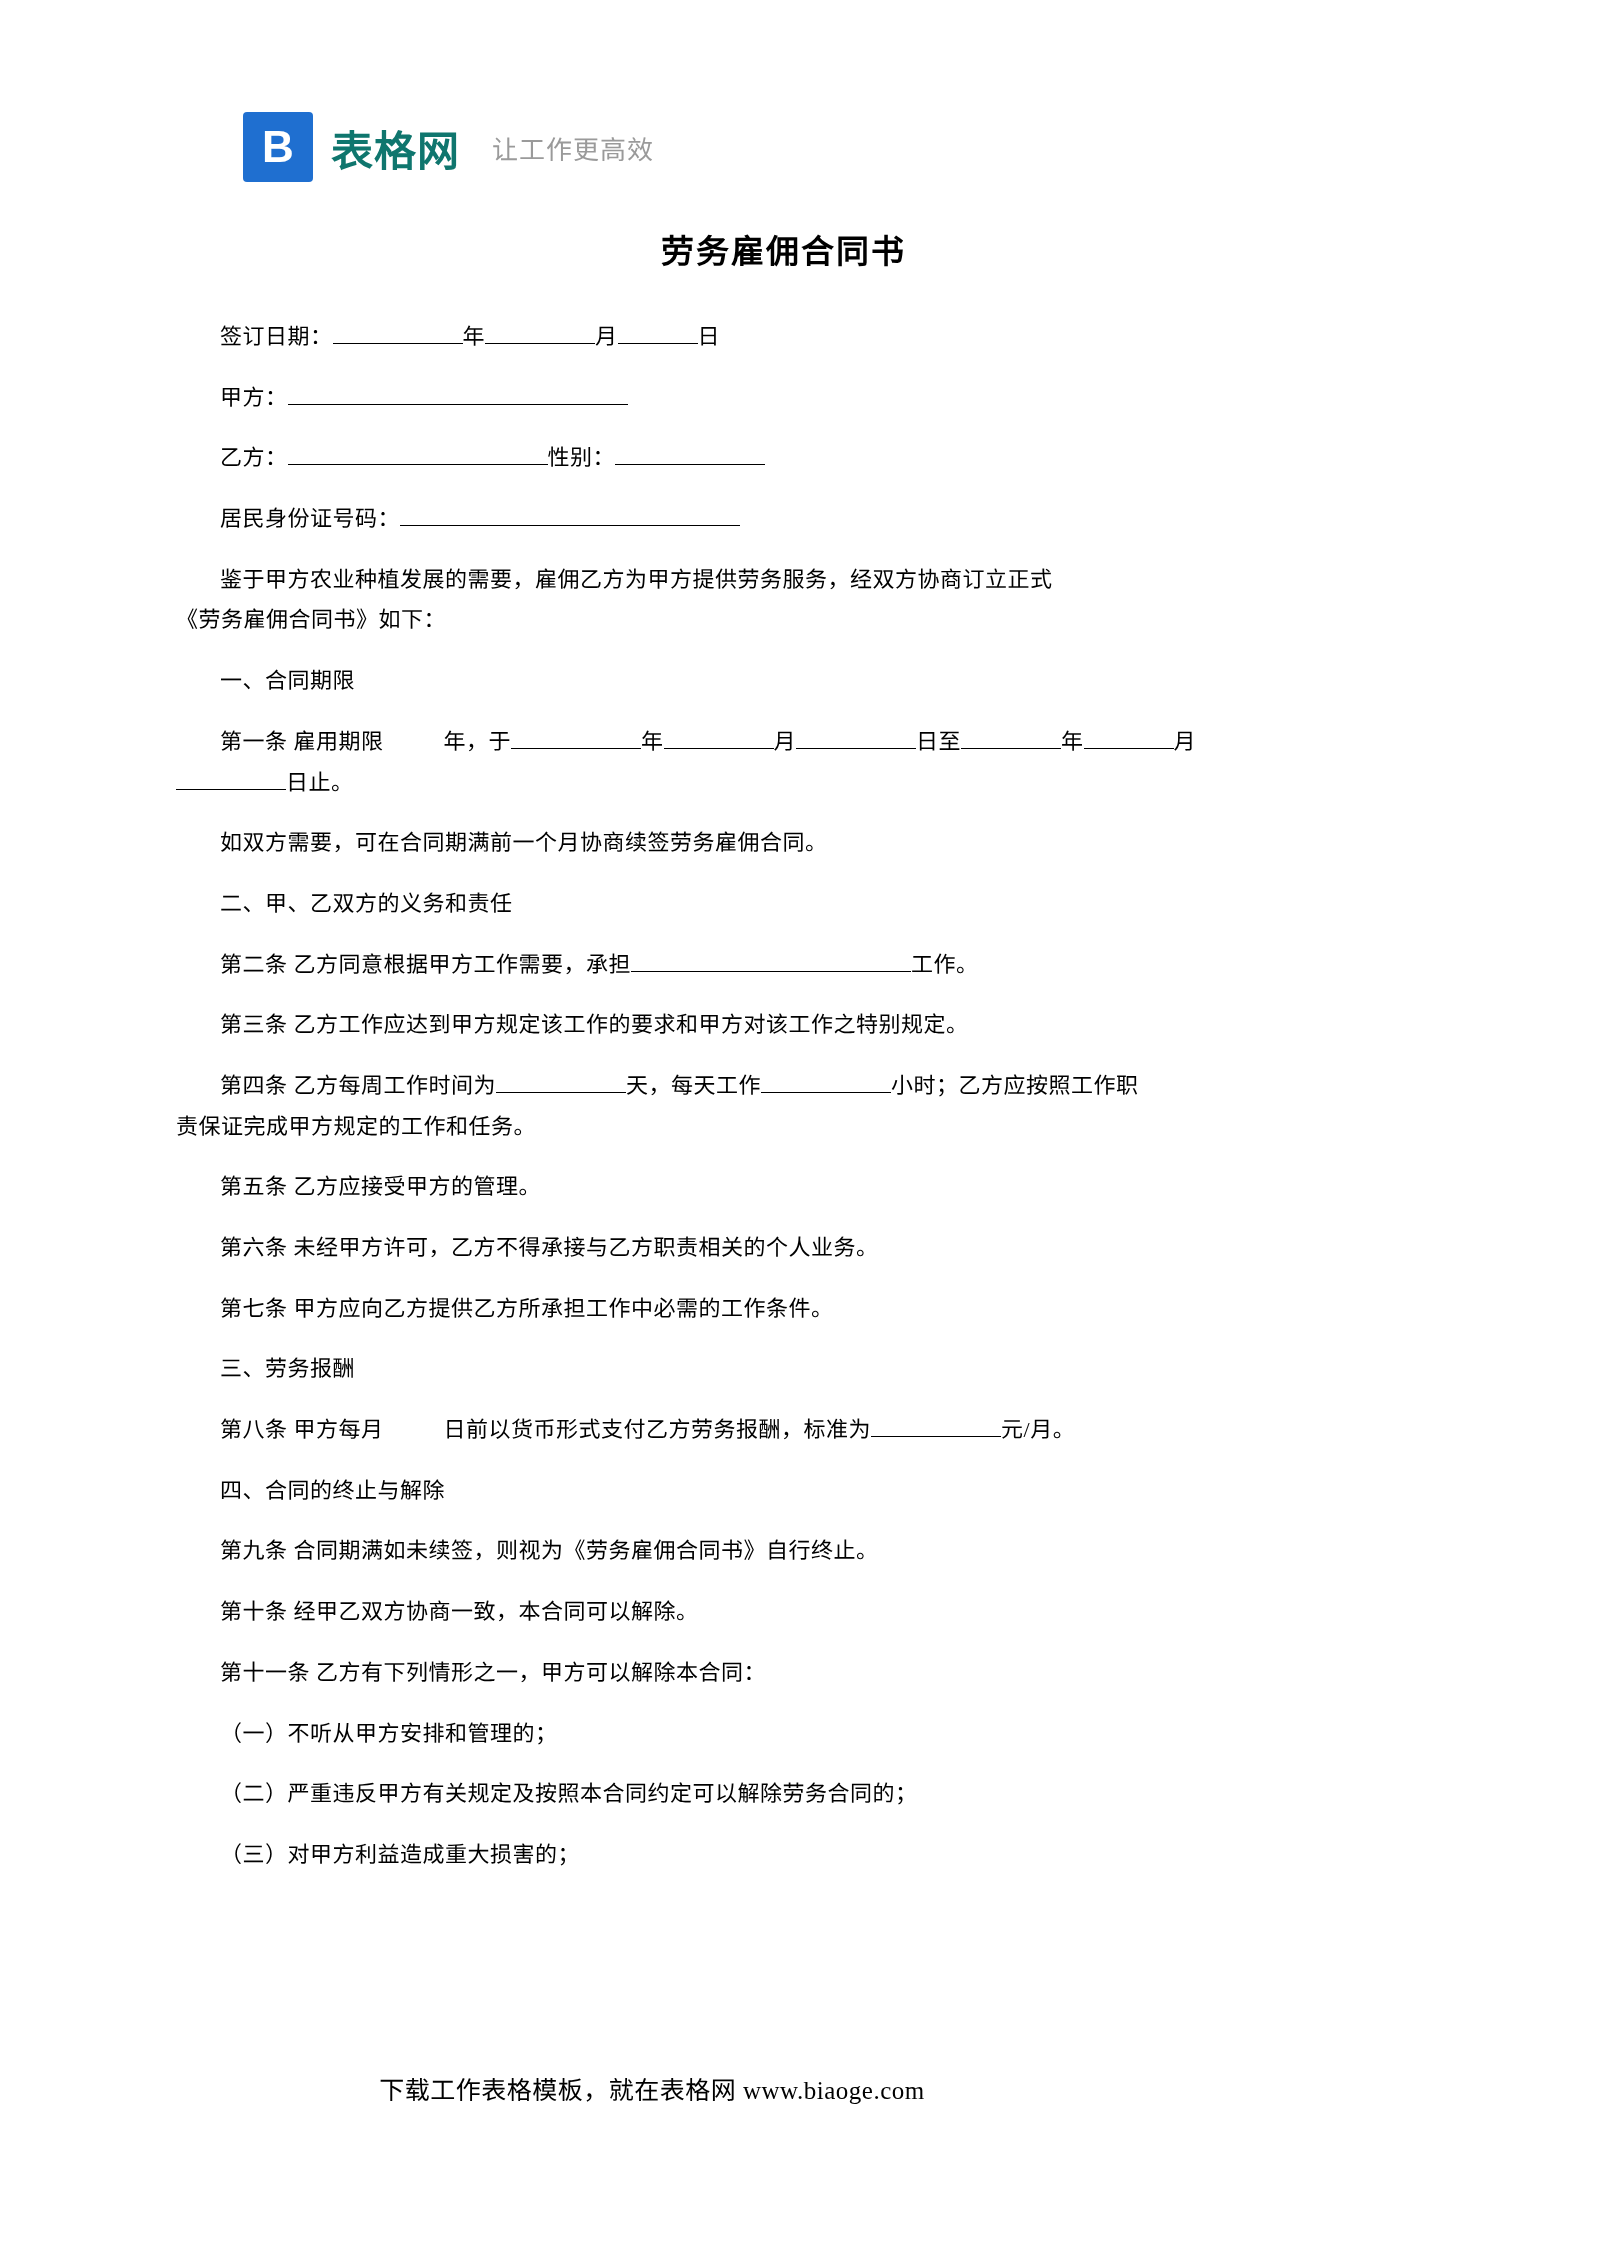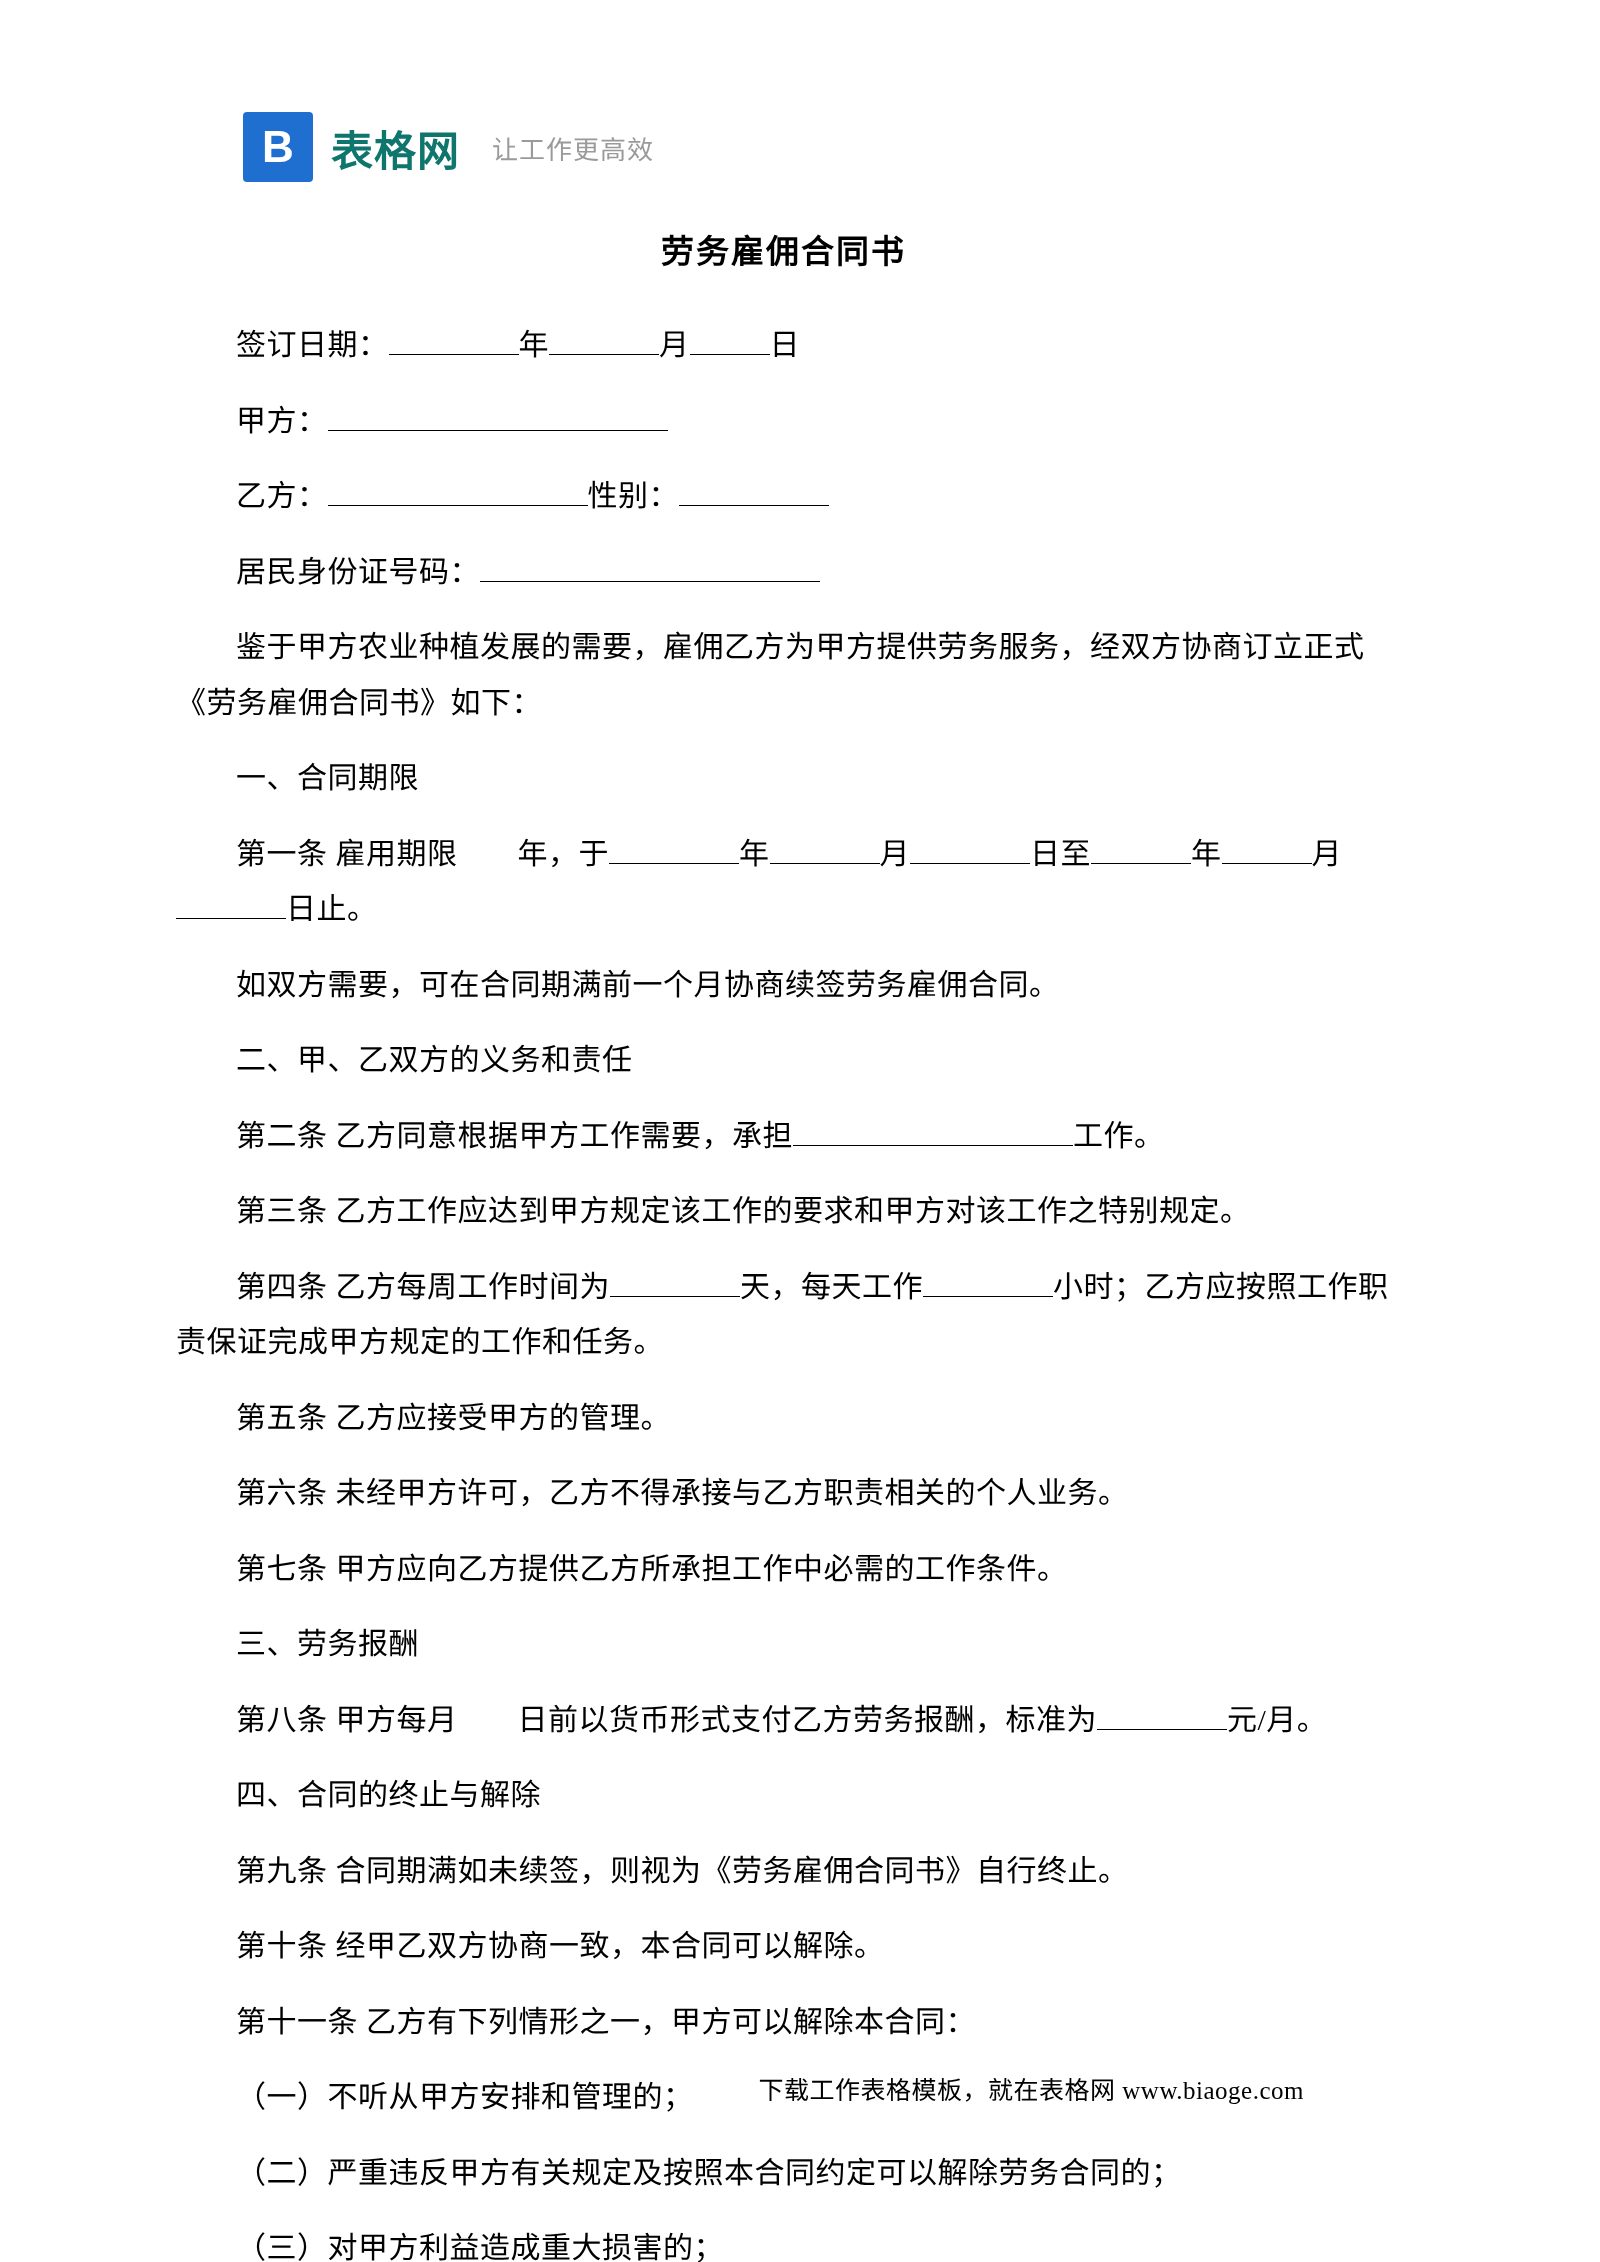--- a/index.html
+++ b/index.html
@@ -68,21 +68,21 @@
   }
   .doc-title {
     text-align: center;
     font-family: "Liberation Sans", sans-serif;
     font-size: 33px;
     font-weight: bold;
     letter-spacing: 2px;
     margin: 0 0 44px 0;
   }
   p.line {
-    font-size: 30px;
+    font-size: 22px;
     line-height: 1.85;
     margin: 0 0 20px 0;
     text-align: justify;
     letter-spacing: 0.5px;
   }
   p.indent {
     text-indent: 2em;
   }
   .u {
     display: inline-block;
@@ -100,21 +100,21 @@
   .u-260 { width: 260px; }
   .u-280 { width: 280px; }
   .u-340 { width: 340px; }
   .gap-60 { display:inline-block; width: 60px; }
   
   .footer {
     position: absolute;
     left: 0;
     top: 2070px;
     width: 1304px;
-    text-align: right;
+    text-align: center;
     font-size: 25px;
     letter-spacing: 0.5px;
   }
 </style>
 </head>
 <body>
 
 <div class="page">
 
   <div class="header">

